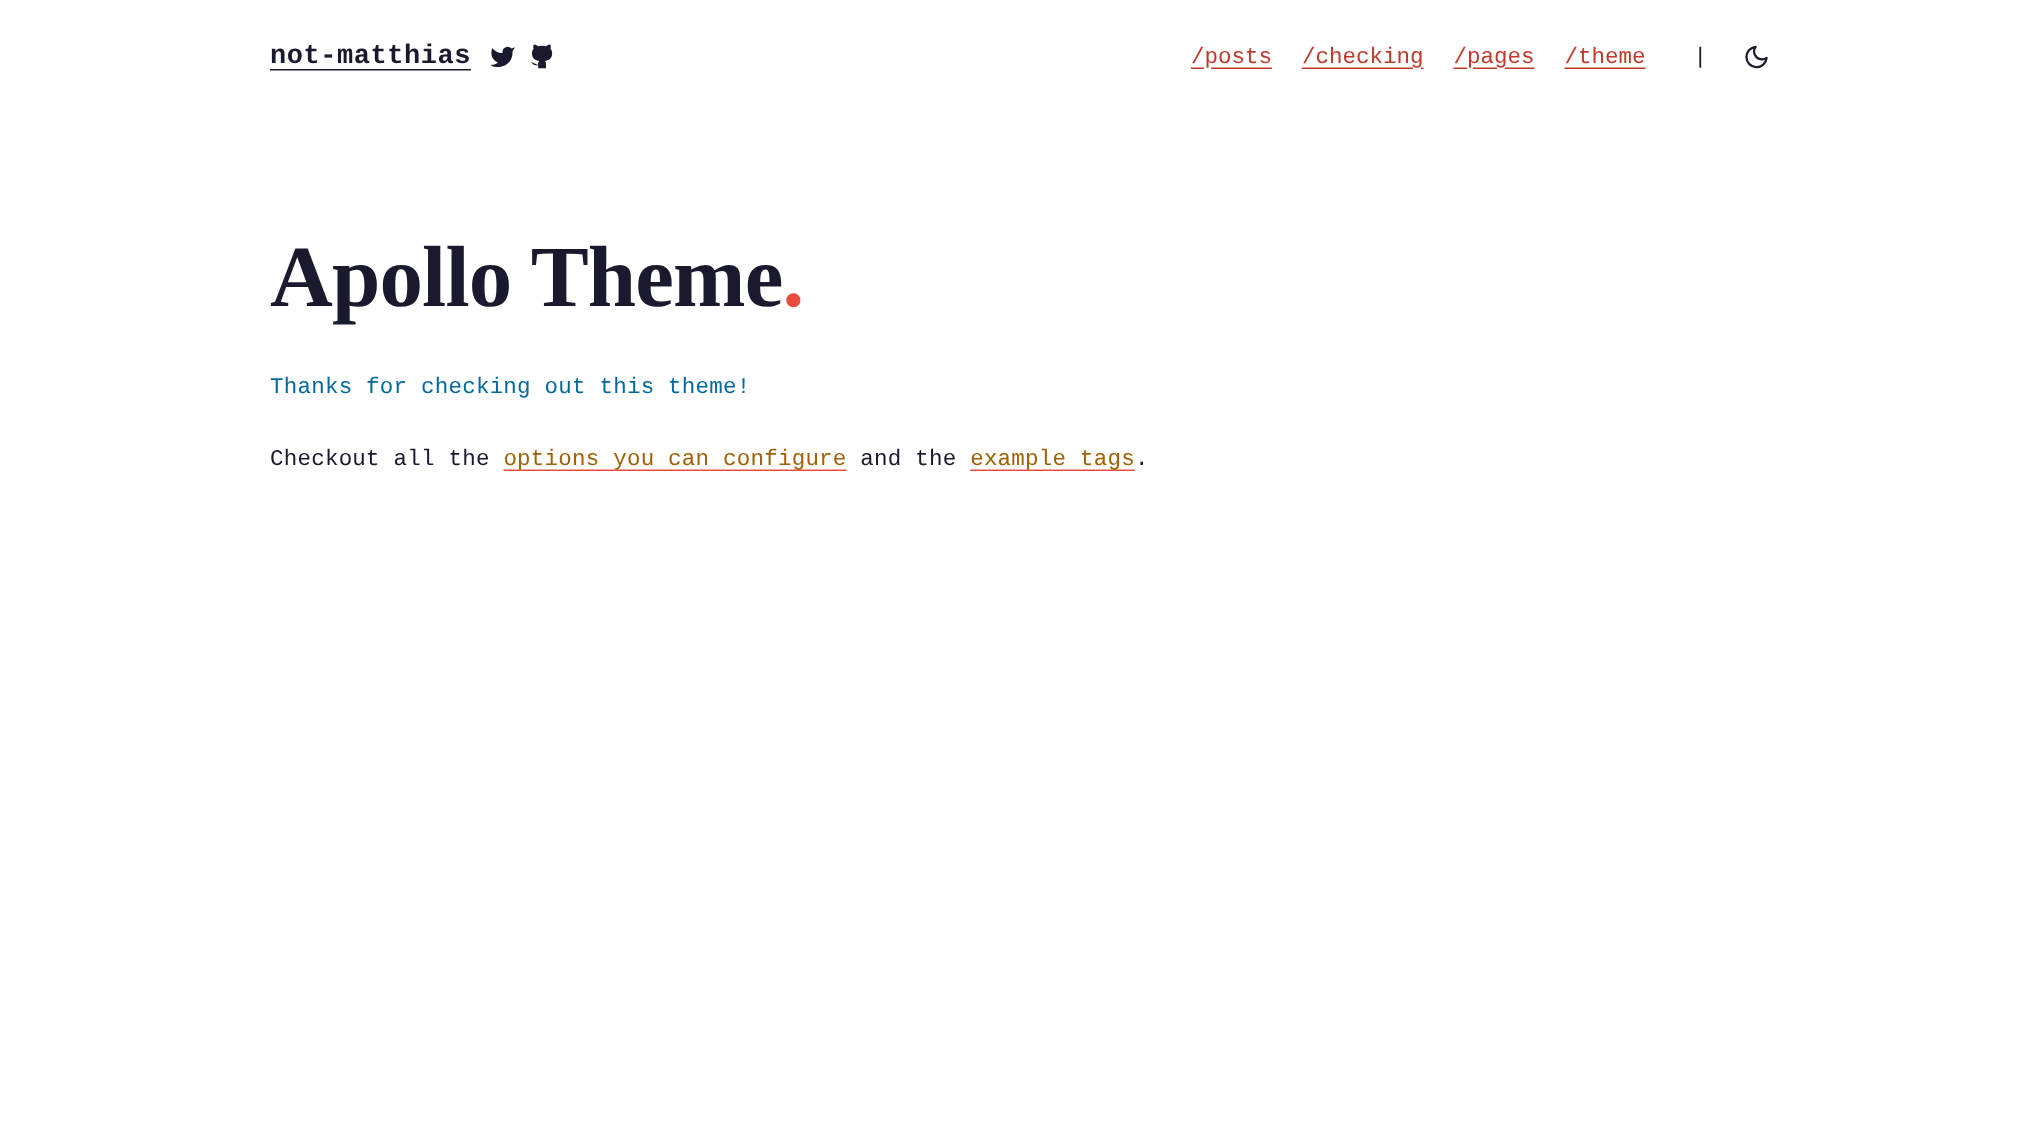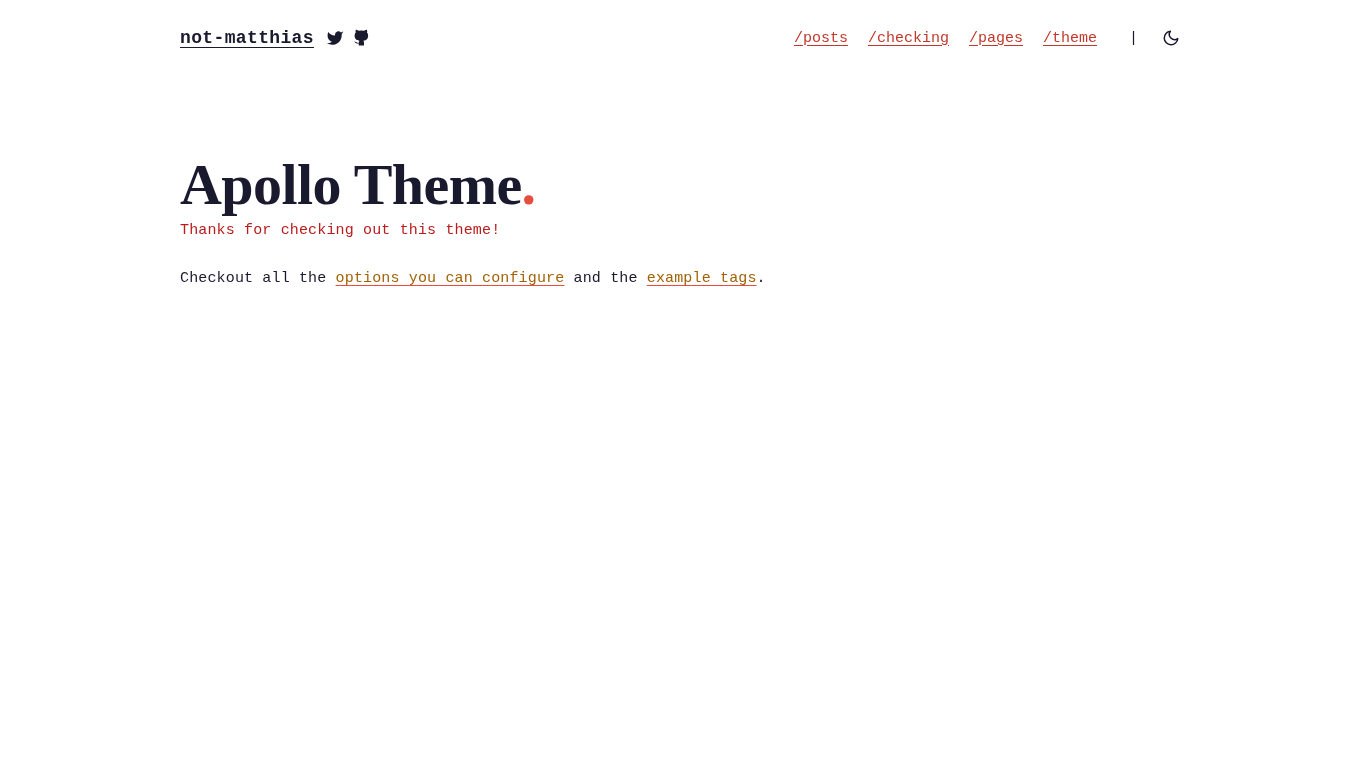--- a/index.html
+++ b/index.html
@@ -97,32 +97,33 @@
     main {
       padding: 80px 180px 40px 180px;
     }
 
     .page-title {
       font-family: Georgia, 'Times New Roman', serif;
       font-size: 58px;
       font-weight: 700;
       color: #1a1a2e;
       line-height: 1.15;
+      margin-bottom: 28px;
       letter-spacing: -0.01em;
     }
 
     .title-dot {
       color: #e74c3c;
       font-size: 58px;
     }
 
     .page-description {
       font-family: 'Courier New', Courier, monospace;
       font-size: 15px;
-      color: #b91c1c;
+      color: #0369a1;
       line-height: 1.6;
       margin-bottom: 24px;
       letter-spacing: 0.01em;
     }
 
     .page-links-line {
       font-family: 'Courier New', Courier, monospace;
       font-size: 15px;
       color: #1a1a2e;
       line-height: 1.6;

